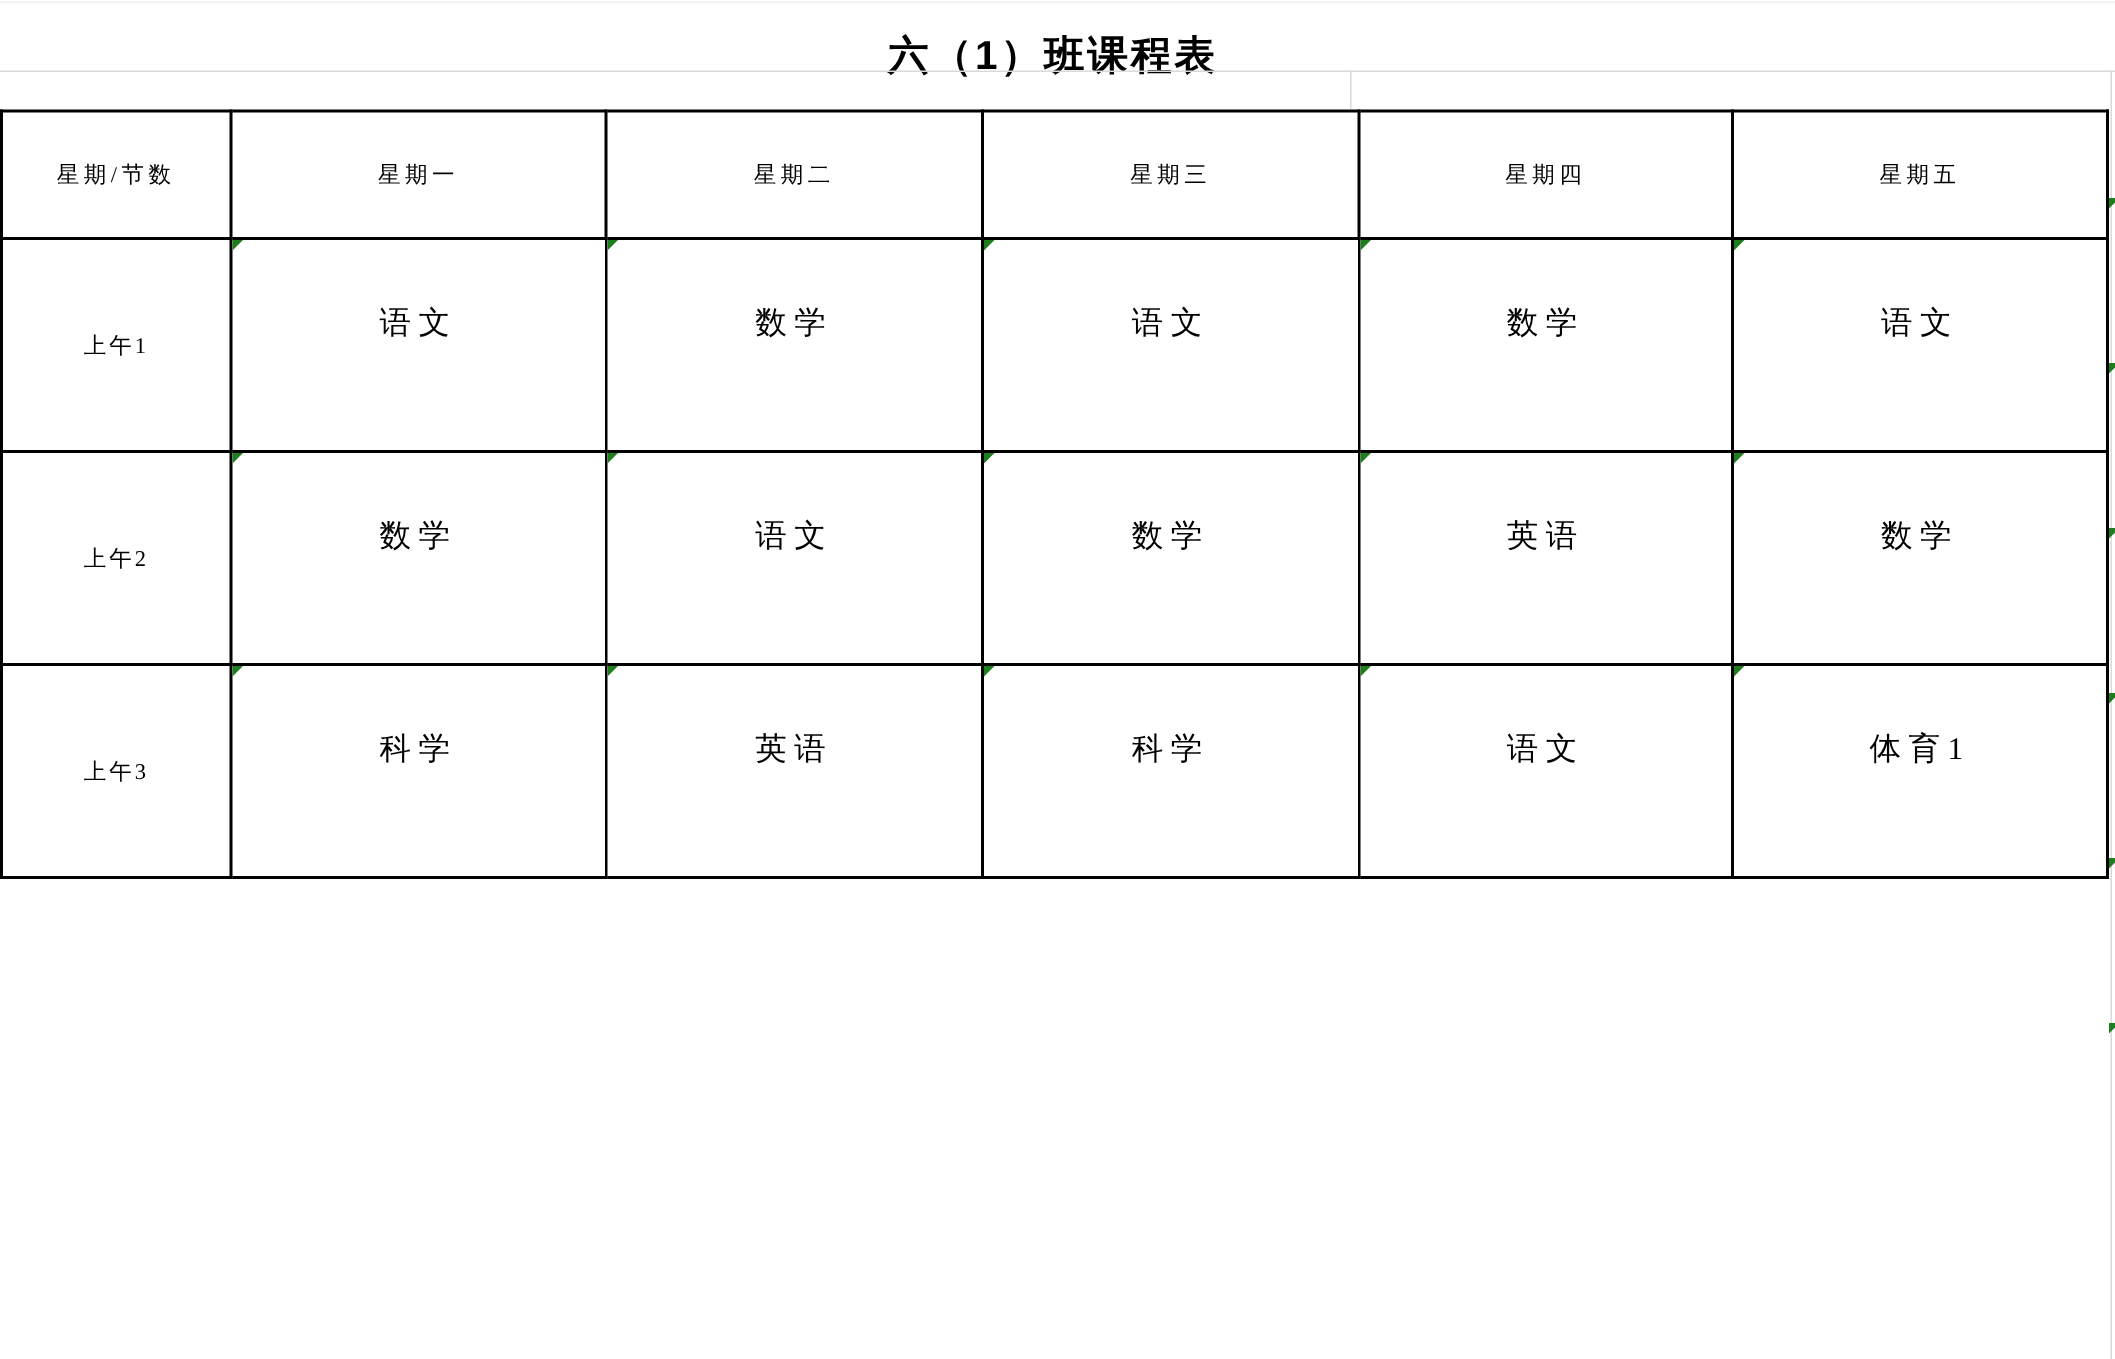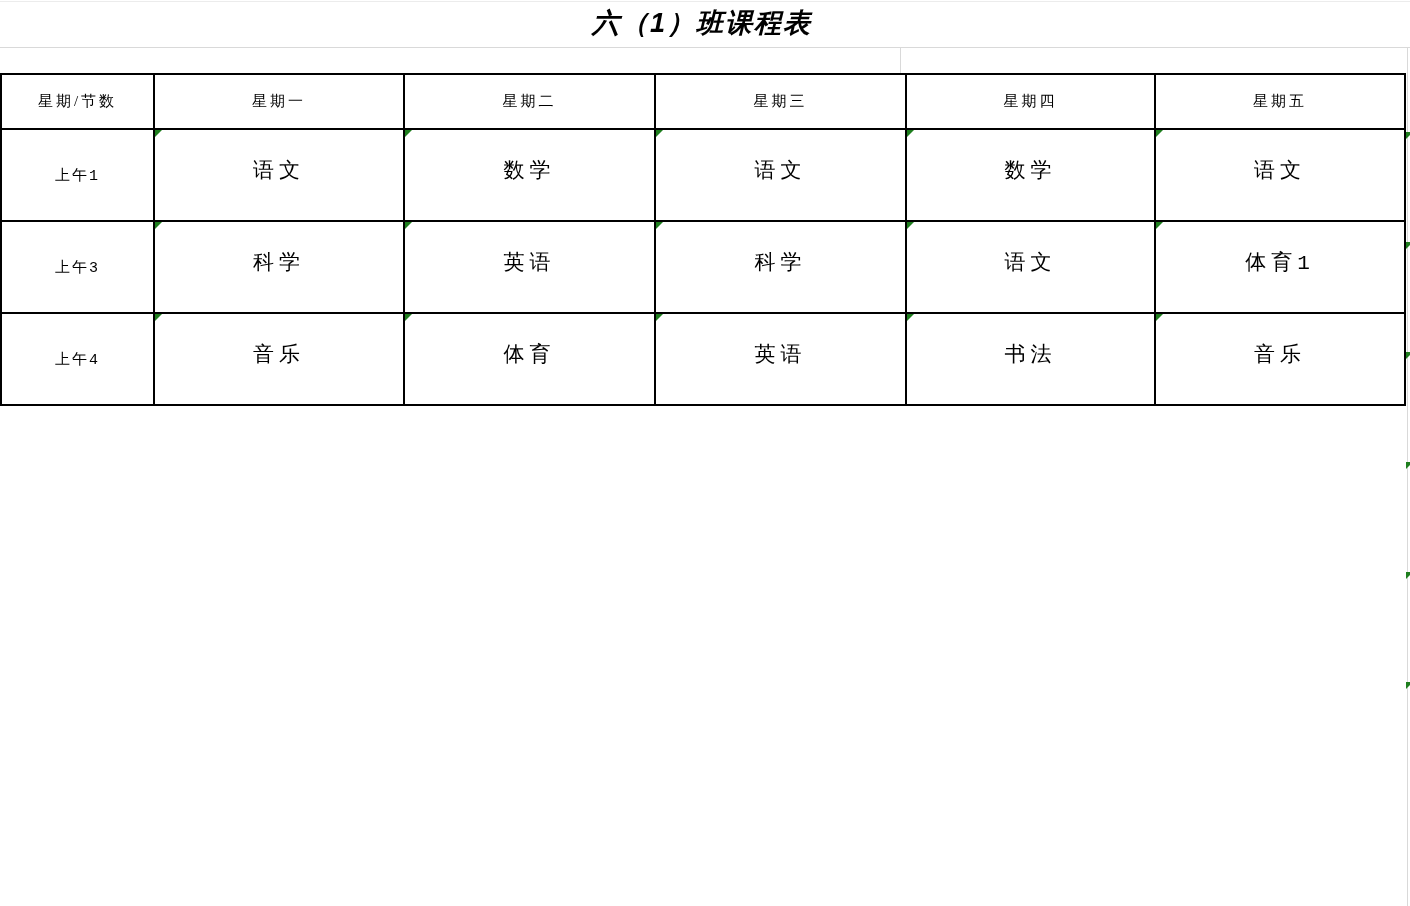--- a/index.html
+++ b/index.html
@@ -14,28 +14,27 @@
     overflow: hidden;
     font-family: "Liberation Serif", "DejaVu Serif", serif;
     color: #000000;
   }
   .canvas {
     position: absolute;
     inset: 0;
   }
   .title-band {
     position: absolute;
-    top: 0;
+    top: 14px;
     left: 0;
     width: 1404px;
     height: 46px;
     display: flex;
     align-items: center;
     justify-content: center;
-    font-style: italic;
   }
   .title-band .title-text {
     font-family: "Liberation Sans", "DejaVu Sans", sans-serif;
     font-weight: 700;
     font-size: 27px;
     letter-spacing: 2px;
     white-space: nowrap;
   }
   
   .grid-h-top {
@@ -66,35 +65,34 @@
     position: absolute;
     top: 73px;
     left: 0;
     width: 1404px;
     border-collapse: collapse;
     table-layout: fixed;
   }
   table.schedule th,
   table.schedule td {
     border: 2px solid #000000;
-    padding: 0;
+    padding: 15px;
     background: #ffffff;
     overflow: hidden;
   }
   table.schedule thead th {
     height: 53px;
     font-weight: 400;
     font-size: 15px;
     letter-spacing: 3px;
     text-align: center;
     vertical-align: middle;
   }
   table.schedule tbody tr {
-    height: 92px;
-    font-family: Liberation Mono, monospace;
+    height: 142px;
   }
   td.period-cell {
     text-align: center;
     vertical-align: middle;
     font-size: 15px;
     letter-spacing: 2px;
   }
   td.subject-cell {
     position: relative;
     text-align: center;
@@ -177,63 +175,63 @@
           <td class="subject-cell">
             <div class="flag-tri"></div>
             <span class="subject-text">数学</span>
           </td>
           <td class="subject-cell">
             <div class="flag-tri"></div>
             <span class="subject-text">语文</span>
           </td>
         </tr>
         <tr>
+          <td class="period-cell">上午2</td>
+          <td class="subject-cell">
+            <div class="flag-tri"></div>
+            <span class="subject-text">数学</span>
+          </td>
+          <td class="subject-cell">
+            <div class="flag-tri"></div>
+            <span class="subject-text">语文</span>
+          </td>
+          <td class="subject-cell">
+            <div class="flag-tri"></div>
+            <span class="subject-text">数学</span>
+          </td>
+          <td class="subject-cell">
+            <div class="flag-tri"></div>
+            <span class="subject-text">英语</span>
+          </td>
+          <td class="subject-cell">
+            <div class="flag-tri"></div>
+            <span class="subject-text">数学</span>
+          </td>
+        </tr>
+        <tr>
           <td class="period-cell">上午3</td>
           <td class="subject-cell">
             <div class="flag-tri"></div>
             <span class="subject-text">科学</span>
           </td>
           <td class="subject-cell">
             <div class="flag-tri"></div>
             <span class="subject-text">英语</span>
           </td>
           <td class="subject-cell">
             <div class="flag-tri"></div>
             <span class="subject-text">科学</span>
           </td>
           <td class="subject-cell">
             <div class="flag-tri"></div>
             <span class="subject-text">语文</span>
           </td>
           <td class="subject-cell">
             <div class="flag-tri"></div>
             <span class="subject-text">体育1</span>
-          </td>
-        </tr>
-        <tr>
-          <td class="period-cell">上午4</td>
-          <td class="subject-cell">
-            <div class="flag-tri"></div>
-            <span class="subject-text">音乐</span>
-          </td>
-          <td class="subject-cell">
-            <div class="flag-tri"></div>
-            <span class="subject-text">体育</span>
-          </td>
-          <td class="subject-cell">
-            <div class="flag-tri"></div>
-            <span class="subject-text">英语</span>
-          </td>
-          <td class="subject-cell">
-            <div class="flag-tri"></div>
-            <span class="subject-text">书法</span>
-          </td>
-          <td class="subject-cell">
-            <div class="flag-tri"></div>
-            <span class="subject-text">音乐</span>
           </td>
         </tr>
       </tbody>
   </table>
 
   <div id="edge-flags">
       <div class="edge-flag" style="top: 132px;"></div>
       <div class="edge-flag" style="top: 242px;"></div>
       <div class="edge-flag" style="top: 352px;"></div>
       <div class="edge-flag" style="top: 462px;"></div>

